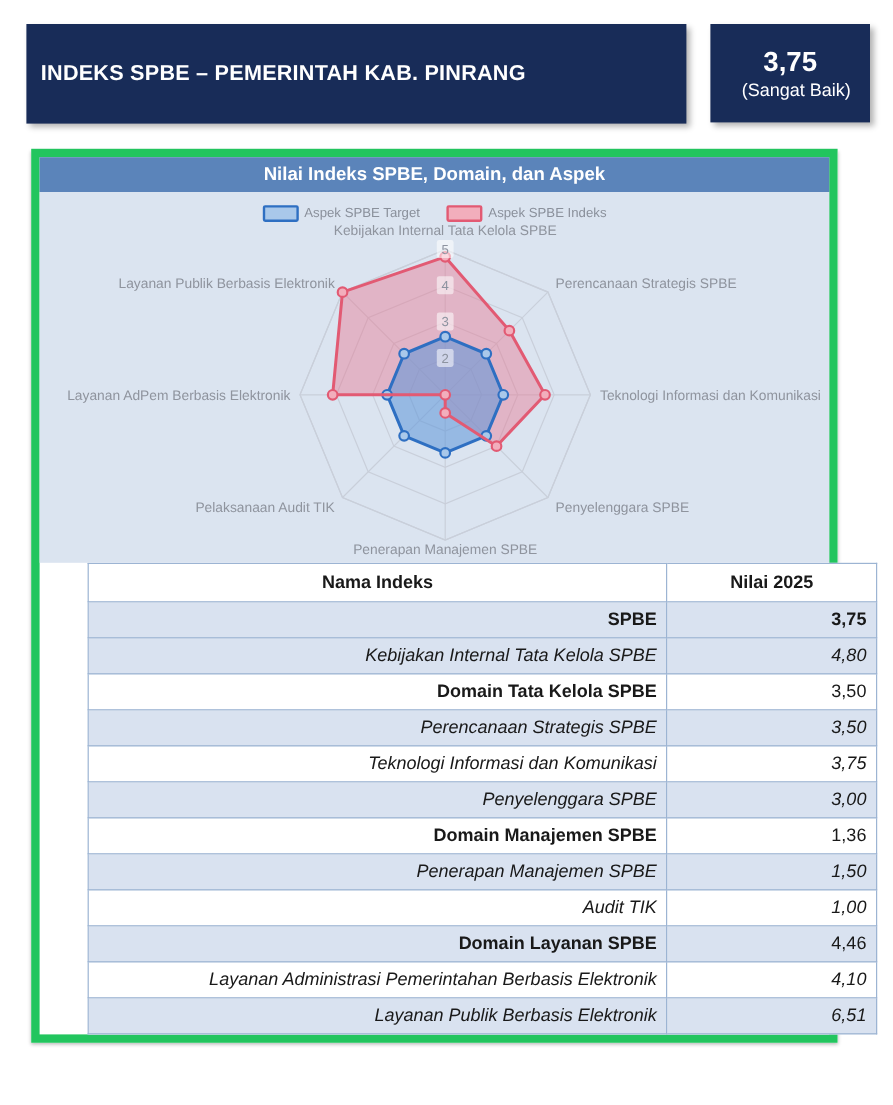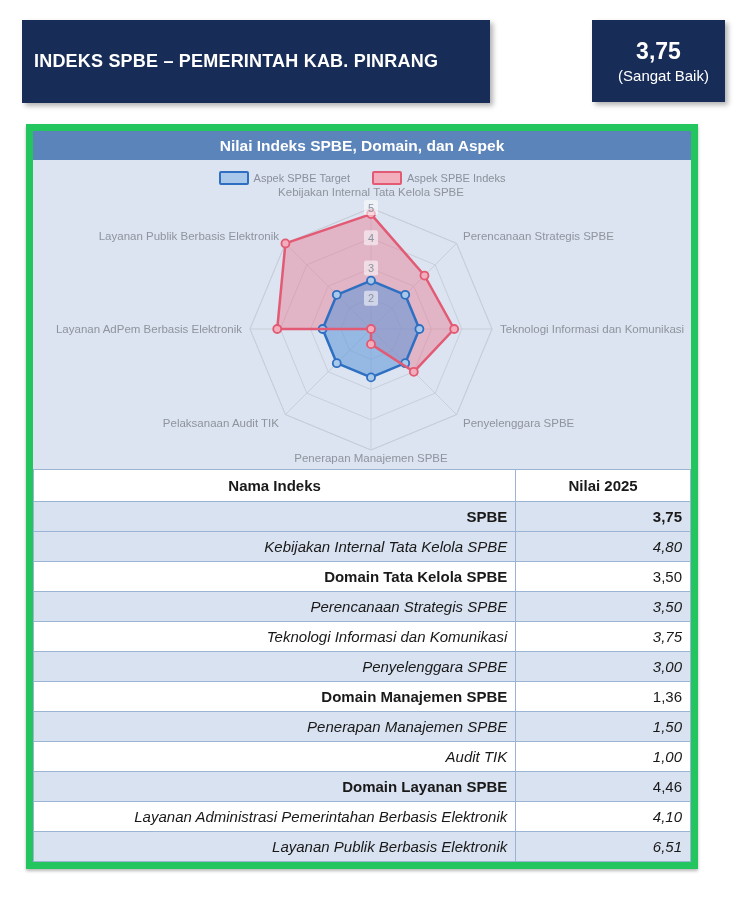--- a/index.html
+++ b/index.html
@@ -3,21 +3,21 @@
 <meta charset="utf-8">
 <style>
   html,body{margin:0;padding:0;background:#ffffff;}
   body{
     width:744px;height:921px;position:relative;
     font-family:"Liberation Sans",sans-serif;
     -webkit-font-smoothing:antialiased;
   }
   
   .header-bar{
-    position:absolute;left:22px;top:20px;width:468px;height:83px;
+    position:absolute;left:22px;top:20px;width:550px;height:83px;
     background:var(--navy);display:flex;align-items:center;
     box-shadow:3px 3px 5px rgba(0,0,0,0.30);
   }
   .header-bar h1{
     margin:0;padding:0 12px;color:#ffffff;font-size:18px;font-weight:bold;
     letter-spacing:.2px;white-space:nowrap;
   }
   .score-box{
     position:absolute;left:592px;top:20px;width:133px;height:82px;
     background:var(--navy);color:#fff;display:flex;flex-direction:column;
@@ -39,21 +39,21 @@
   .chart-area{position:relative;height:309px;background:var(--chartBg);overflow:hidden;}
   .legend{
     position:absolute;top:11px;left:0;width:100%;
     display:flex;justify-content:center;align-items:center;gap:22px;z-index:2;
   }
   .legend-item{display:flex;align-items:center;gap:5px;cursor:default;}
   .legend-swatch{width:26px;height:10px;border-radius:2px;border:2px solid;}
   .legend-label{font-size:11px;color:#8a909b;}
   .radar-svg{position:absolute;left:0;top:0;}
   
-  table.idx{width:100%;border-collapse:collapse;background:#fff;table-layout:fixed;}
+  table.idx{width:100%;border-collapse:collapse;background:#fff;table-layout:fixed;margin-left:40px;}
   table.idx col.c-name{width:73.4%;}
   table.idx col.c-val{width:26.6%;}
   table.idx th,table.idx td{
     border:1px solid #9cb4d3;font-size:15px;color:#191919;
     padding:5px 8px;height:19px;box-sizing:content-box;text-align:right;
   }
   table.idx th{font-weight:bold;text-align:center;background:#fff;padding:6px 8px;}
   td.val{text-align:center;}
   tr.stripe{background:var(--rowAlt);}
   tr.t-total td{font-weight:bold;}

